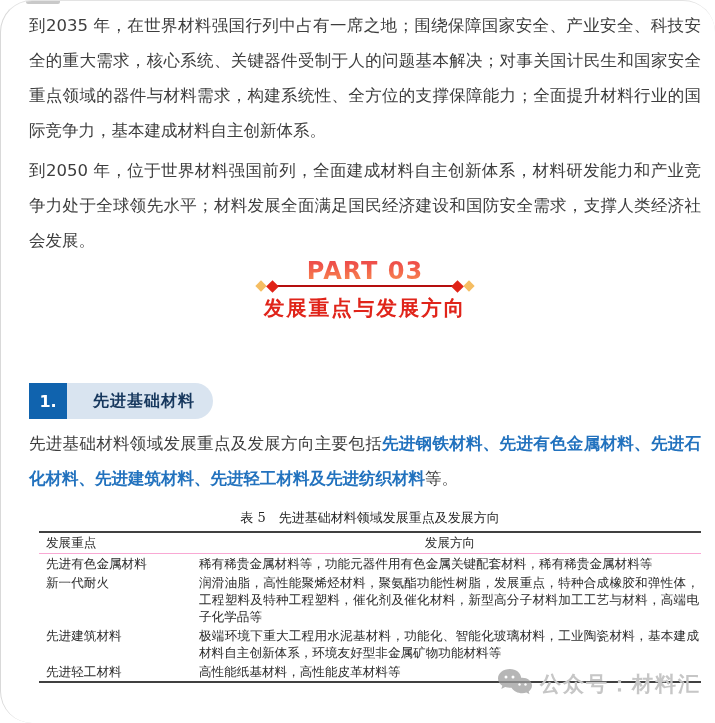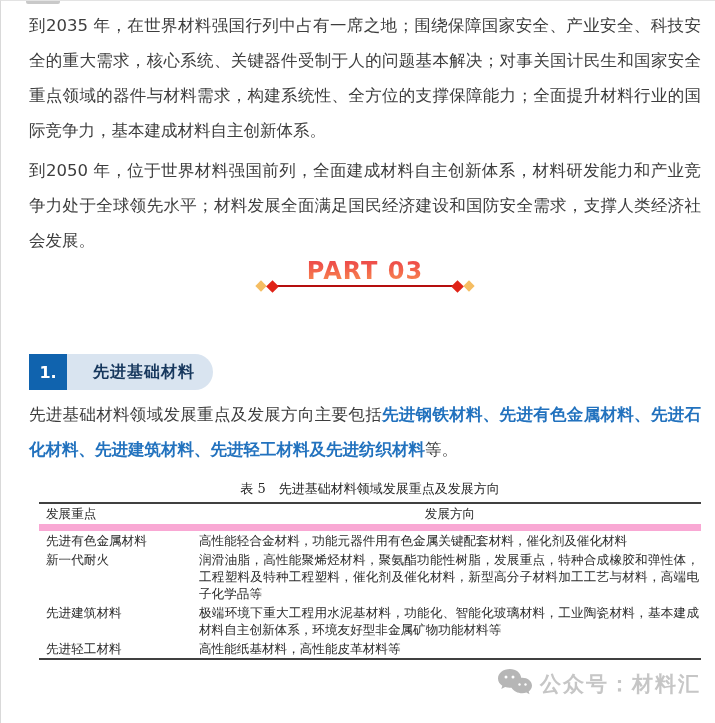--- a/index.html
+++ b/index.html
@@ -5,20 +5,21 @@
   html,body{margin:0;padding:0;background:#ffffff;}
   .page{
     position:relative;
     width:715px;height:723px;
     background:#ffffff;
     border-top:1px solid #e3e3e3;
     border-left:1px solid #d9d9d9;
     box-sizing:border-box;
     overflow:hidden;
     font-family:"DejaVu Sans","Liberation Sans",sans-serif;
+    border-radius:32px;
   }
   .scroll-fragment{
     position:absolute;left:25px;top:0;width:34px;height:3px;
     background:#c9c9c9;border-radius:0 0 2px 2px;
   }
   .content{padding:7px 15px 0 28px;}
   .para{
     font-size:16.5px;line-height:35px;color:#3d3d3d;
     text-align:justify;text-justify:inter-ideograph;
     margin:0;width:672px;
@@ -64,21 +65,21 @@
     margin-top:13px;width:662px;margin-left:10px;
     text-align:center;font-family:"DejaVu Serif","Liberation Serif",serif;
     font-size:13px;font-weight:normal;color:#262626;line-height:17px;
   }
   table.three-line{
     margin-top:5px;margin-left:10px;width:662px;
     border-collapse:collapse;table-layout:fixed;
     font-family:"DejaVu Serif","Liberation Serif",serif;
     font-size:12.6px;color:#2b2b2b;
   }
-  table.three-line thead tr{border-top:2px solid #404040;border-bottom:7px solid #f9a8d4;}
+  table.three-line thead tr{border-top:2px solid #404040;border-bottom:1px solid #f9a8d4;}
   table.three-line tbody{border-bottom:2px solid #404040;}
   table.three-line th{font-weight:normal;height:18px;padding:1px 0;}
   table.three-line th.c1{text-align:left;padding-left:7px;}
   table.three-line th.c2{text-align:center;}
   table.three-line td{vertical-align:top;line-height:17px;padding:1px 0;}
   table.three-line td.c1{padding-left:7px;}
   table.three-line td.c2{text-align:justify;text-justify:inter-ideograph;padding-right:2px;}
   col.col1{width:160px;}
   
   .watermark{
@@ -109,20 +110,21 @@
         <span class="dg">
           <span class="diamond amber"></span>
           <span class="diamond red"></span>
         </span>
         <span class="part-line"></span>
         <span class="dg">
           <span class="diamond red"></span>
           <span class="diamond amber"></span>
         </span>
       </div>
+      <div class="part-title">发展重点与发展方向</div>
     </div>
 
     <div class="section-header">
       <div class="section-num">1.</div>
       <div class="section-pill">先进基础材料</div>
     </div>
 
     <p class="para intro"><span>先进基础材料领域发展重点及发展方向主要包括</span><span class="hl">先进钢铁材料、先进有色金属材料、先进石化材料、先进建筑材料、先进轻工材料及先进纺织材料</span><span>等。</span></p>
 
     <div class="tbl-caption">表 5　先进基础材料领域发展重点及发展方向</div>
@@ -134,21 +136,21 @@
         </colgroup>
       <thead>
         <tr>
           <th class="c1">发展重点</th>
           <th class="c2">发展方向</th>
         </tr>
       </thead>
       <tbody>
           <tr>
     <td class="c1">先进有色金属材料</td>
-    <td class="c2">高性能轻合金材料，功能元器件用有色金属关键配套材料，催化剂及催化材料</td>
+    <td class="c2">稀有稀贵金属材料等，功能元器件用有色金属关键配套材料，稀有稀贵金属材料等</td>
   </tr>
           <tr>
     <td class="c1">新一代耐火</td>
     <td class="c2">润滑油脂，高性能聚烯烃材料，聚氨酯功能性树脂，发展重点，特种合成橡胶和弹性体，工程塑料及特种工程塑料，催化剂及催化材料，新型高分子材料加工工艺与材料，高端电子化学品等</td>
   </tr>
           <tr>
     <td class="c1">先进建筑材料</td>
     <td class="c2">极端环境下重大工程用水泥基材料，功能化、智能化玻璃材料，工业陶瓷材料，基本建成材料自主创新体系，环境友好型非金属矿物功能材料等</td>
   </tr>
           <tr>

